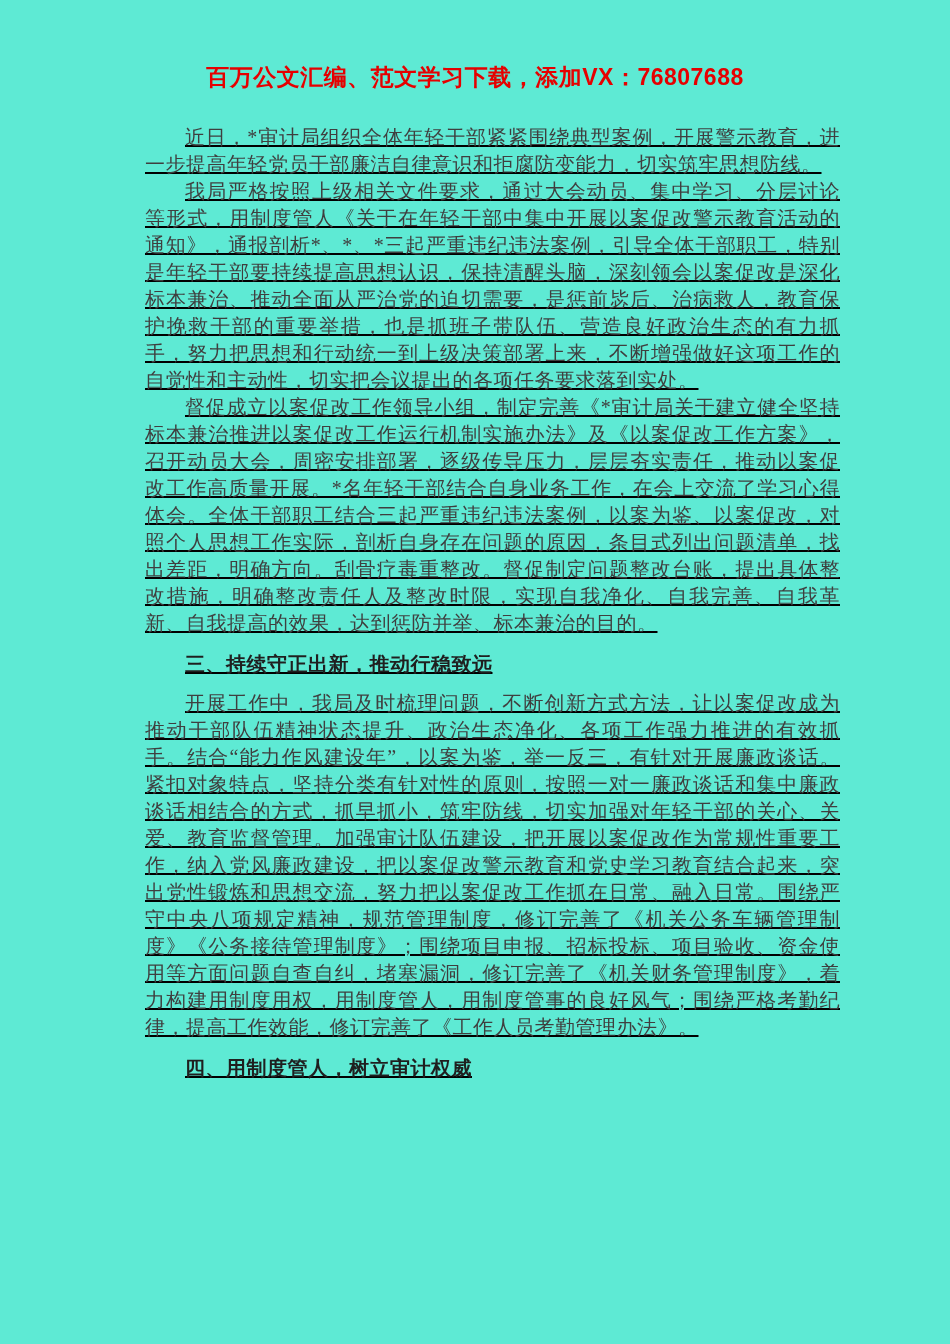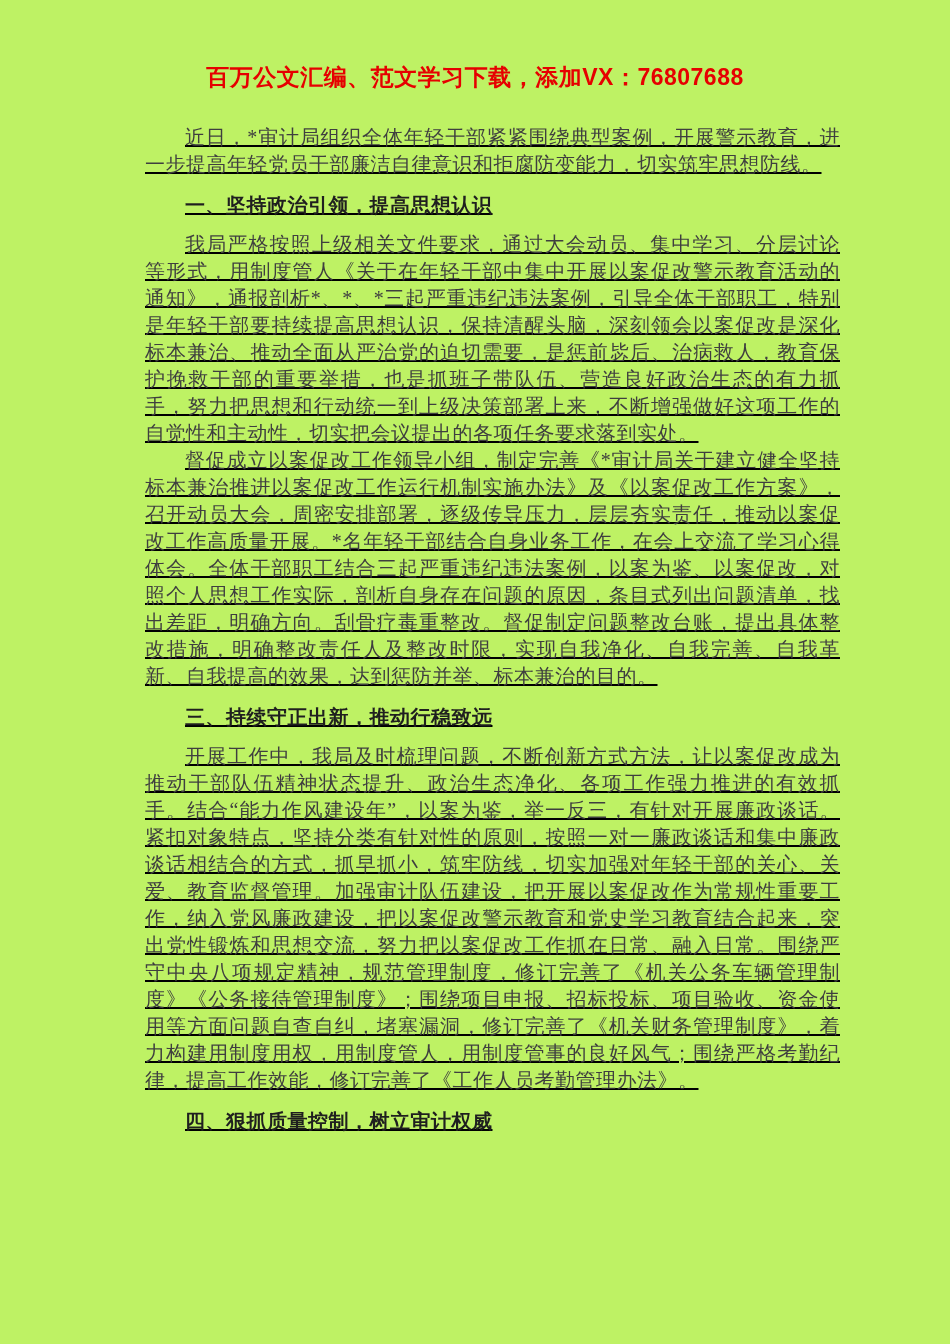--- a/index.html
+++ b/index.html
@@ -10,21 +10,21 @@
   body {
     width: 950px;
     height: 1344px;
     overflow: hidden;
     position: relative;
     font-family: "Liberation Serif", "DejaVu Serif", serif;
   }
   .page {
     width: 950px;
     height: 1344px;
-    background: #bef264;
+    background: #5eead4;
     box-sizing: border-box;
     padding-top: 62px;
   }
   .promo {
     text-align: center;
     margin: 0 0 32px 0;
   }
   .promo-text {
     font-family: "Liberation Sans", "DejaVu Sans", sans-serif;
     font-weight: bold;
@@ -65,24 +65,23 @@
 <div class="page">
 
   <div class="promo">
     <span class="promo-text">百万公文汇编、范文学习下载，添加VX：76807688</span>
   </div>
 
   <div class="content">
 
     <p class="para">近日，*审计局组织全体年轻干部紧紧围绕典型案例，开展警示教育，进一步提高年轻党员干部廉洁自律意识和拒腐防变能力，切实筑牢思想防线。</p>
 
-    <h2 class="heading">一、坚持政治引领，提高思想认识</h2>
     <p class="para">我局严格按照上级相关文件要求，通过大会动员、集中学习、分层讨论等形式，用制度管人《关于在年轻干部中集中开展以案促改警示教育活动的通知》，通报剖析*、*、*三起严重违纪违法案例，引导全体干部职工，特别是年轻干部要持续提高思想认识，保持清醒头脑，深刻领会以案促改是深化标本兼治、推动全面从严治党的迫切需要，是惩前毖后、治病救人，教育保护挽救干部的重要举措，也是抓班子带队伍、营造良好政治生态的有力抓手，努力把思想和行动统一到上级决策部署上来，不断增强做好这项工作的自觉性和主动性，切实把会议提出的各项任务要求落到实处。</p>
 
     <p class="para">督促成立以案促改工作领导小组，制定完善《*审计局关于建立健全坚持标本兼治推进以案促改工作运行机制实施办法》及《以案促改工作方案》，召开动员大会，周密安排部署，逐级传导压力，层层夯实责任，推动以案促改工作高质量开展。*名年轻干部结合自身业务工作，在会上交流了学习心得体会。全体干部职工结合三起严重违纪违法案例，以案为鉴、以案促改，对照个人思想工作实际，剖析自身存在问题的原因，条目式列出问题清单，找出差距，明确方向。刮骨疗毒重整改。督促制定问题整改台账，提出具体整改措施，明确整改责任人及整改时限，实现自我净化、自我完善、自我革新、自我提高的效果，达到惩防并举、标本兼治的目的。</p>
 
     <h2 class="heading">三、持续守正出新，推动行稳致远</h2>
     <p class="para">开展工作中，我局及时梳理问题，不断创新方式方法，让以案促改成为推动干部队伍精神状态提升、政治生态净化、各项工作强力推进的有效抓手。结合“能力作风建设年”，以案为鉴，举一反三，有针对开展廉政谈话。紧扣对象特点，坚持分类有针对性的原则，按照一对一廉政谈话和集中廉政谈话相结合的方式，抓早抓小，筑牢防线，切实加强对年轻干部的关心、关爱、教育监督管理。加强审计队伍建设，把开展以案促改作为常规性重要工作，纳入党风廉政建设，把以案促改警示教育和党史学习教育结合起来，突出党性锻炼和思想交流，努力把以案促改工作抓在日常、融入日常。围绕严守中央八项规定精神，规范管理制度，修订完善了《机关公务车辆管理制度》《公务接待管理制度》；围绕项目申报、招标投标、项目验收、资金使用等方面问题自查自纠，堵塞漏洞，修订完善了《机关财务管理制度》，着力构建用制度用权，用制度管人，用制度管事的良好风气；围绕严格考勤纪律，提高工作效能，修订完善了《工作人员考勤管理办法》。</p>
 
-    <h2 class="heading">四、狠抓质量控制，树立审计权威</h2>
+    <h2 class="heading">四、用制度管人，树立审计权威</h2>
 
   </div>
 </div>
 
 </body></html>

